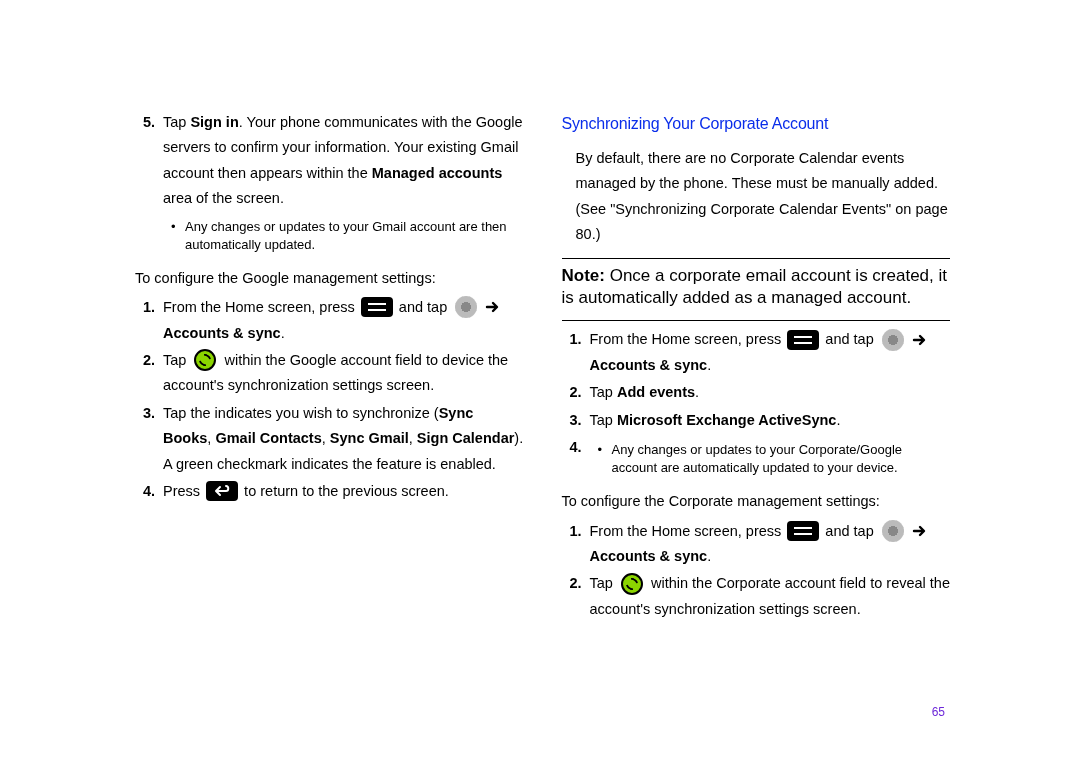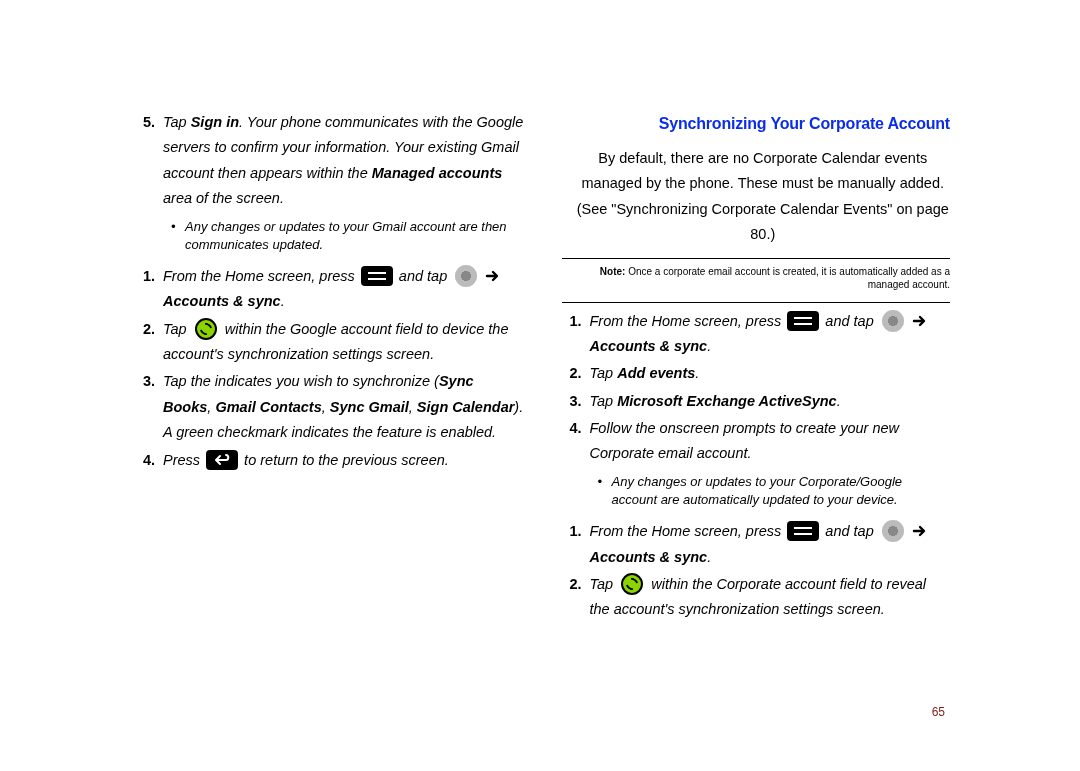--- a/index.html
+++ b/index.html
@@ -28,53 +28,51 @@
     .num-item {
       display: flex;
       margin-bottom: 2px;
     }
     .num-item .num {
       font-weight: bold;
       min-width: 28px;
       text-align: right;
       padding-right: 8px;
     }
-    .num-item .body { flex: 1; font-style: italic; }
+    .num-item .body { flex: 1; }
     .bullet {
       display: flex;
       font-size: 13px;
       line-height: 1.4;
       margin-top: 6px;
       margin-bottom: 8px;
       padding-left: 8px;
     }
     .bullet .dot { min-width: 14px; }
     .bullet .b-body { flex: 1; }
-    .plain { margin: 4px 0 4px 0; text-align: center; }
+    .plain { margin: 4px 0 4px 0; }
     .heading {
       color: #0a2dea;
-      font-weight: 700;
+      font-weight: 400;
       font-size: 16px;
       margin-bottom: 8px;
       letter-spacing: -0.2px;
-      text-align: right;
     }
     .hr { border: 0; border-top: 1px solid #000; margin: 10px 0 6px 0; }
     .note {
-      font-size: 10px;
+      font-size: 17px;
       line-height: 1.35;
       margin: 4px 0 6px 0;
-      text-align: right;
     }
     .page-num {
       position: absolute;
       right: 135px;
       top: 705px;
       font-size: 12px;
-      color: #7f1d1d;
+      color: #6d28d9;
     }
     
     .ic {
       display: inline-flex;
       vertical-align: middle;
       align-items: center;
       justify-content: center;
       position: relative;
       top: -1px;
     }
@@ -132,25 +130,26 @@
 <div class="page">
 
   <div class="col col-left">
 
     <div class="num-item">
       <div class="num">5.</div>
       <div class="body">
         <span>Tap </span><b>Sign in</b><span>. Your phone communicates with the Google servers to confirm your information. Your existing Gmail account then appears within the </span><b>Managed accounts</b><span> area of the screen.</span>
         <div class="bullet">
           <div class="dot">•</div>
-          <div class="b-body">Any changes or updates to your Gmail account are then communicates updated.</div>
+          <div class="b-body">Any changes or updates to your Gmail account are then automatically updated.</div>
         </div>
       </div>
     </div>
 
+    <div class="plain">To configure the Google management settings:</div>
 
     <div class="num-item">
       <div class="num">1.</div>
       <div class="body">
         <span>From the Home screen, press </span><span class="ic ic-menu"></span><span> and tap </span><span class="ic ic-gear"></span><span class="ic ic-arrow">
             <svg viewBox="0 0 16 16">
               <path d="M2 8h9M8 4l4 4-4 4" stroke="#000" stroke-width="2.4" fill="none" stroke-linecap="round" stroke-linejoin="round"></path>
             </svg>
           </span>
         <b>Accounts &amp; sync</b><span>.</span>
@@ -218,28 +217,28 @@
     <div class="num-item">
       <div class="num">3.</div>
       <div class="body">
         <span>Tap </span><b>Microsoft Exchange ActiveSync</b><span>.</span>
       </div>
     </div>
 
     <div class="num-item">
       <div class="num">4.</div>
       <div class="body">
-        <span>Follow the onscreen prompts to create your new Corporate email account.</span>
         <div class="bullet">
           <div class="dot">•</div>
           <div class="b-body">Any changes or updates to your Corporate/Google account are automatically updated to your device.</div>
         </div>
       </div>
     </div>
 
+    <div class="plain">To configure the Corporate management settings:</div>
 
     <div class="num-item">
       <div class="num">1.</div>
       <div class="body">
         <span>From the Home screen, press </span><span class="ic ic-menu"></span><span> and tap </span><span class="ic ic-gear"></span><span class="ic ic-arrow">
             <svg viewBox="0 0 16 16">
               <path d="M2 8h9M8 4l4 4-4 4" stroke="#000" stroke-width="2.4" fill="none" stroke-linecap="round" stroke-linejoin="round"></path>
             </svg>
           </span>
         <b>Accounts &amp; sync</b><span>.</span>

